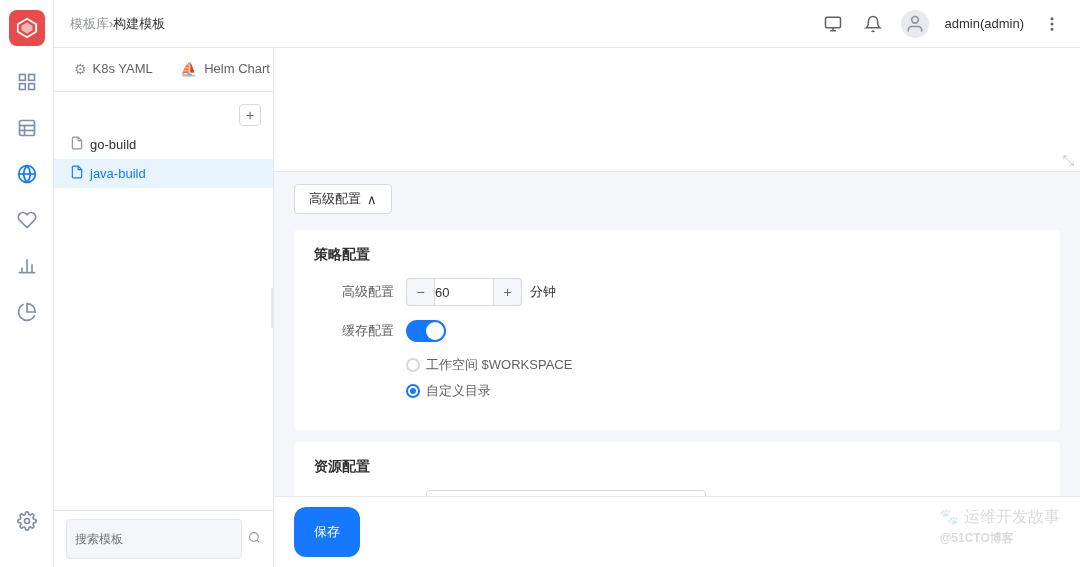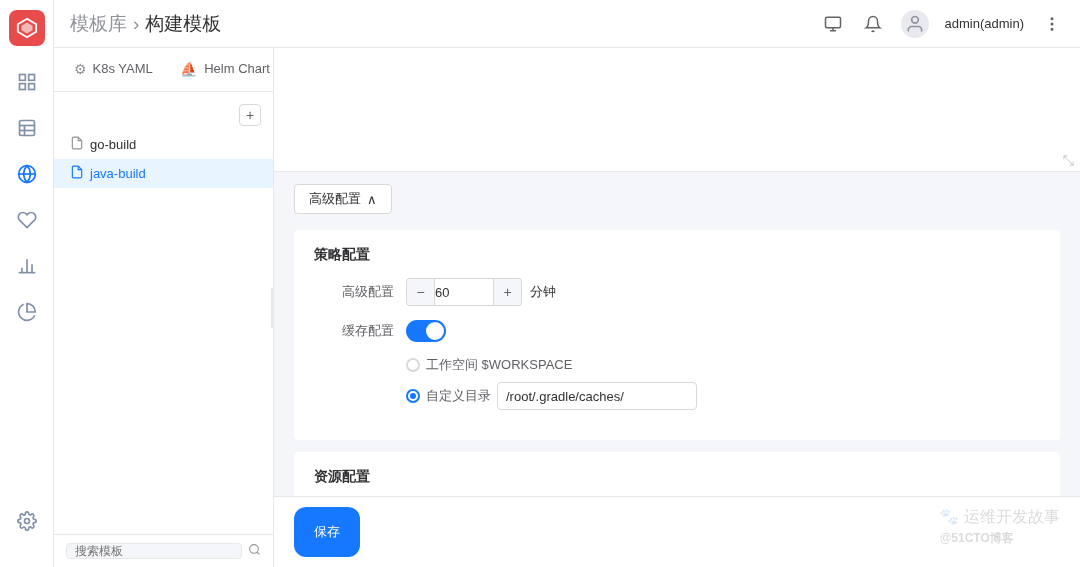--- a/index.html
+++ b/index.html
@@ -63,22 +63,22 @@
       background: #fff;
       border-bottom: 1px solid #e8e8e8;
       display: flex;
       align-items: center;
       justify-content: space-between;
       padding: 0 16px;
     }
     .breadcrumb {
       display: flex;
       align-items: center;
-      gap: 6px;
-      font-size: 19px;
+      gap: 0;
+      font-size: 13px;
       color: #606266;
     }
     .breadcrumb span { color: #909399; }
     .breadcrumb .current { color: #303133; }
     .topbar-right {
       display: flex;
       align-items: center;
       gap: 16px;
     }
     .topbar-icon {
@@ -177,21 +177,21 @@
       padding: 8px 12px;
       border-top: 1px solid #e8e8e8;
       display: flex;
       align-items: center;
       gap: 6px;
     }
     .file-search input {
       flex: 1;
       border: 1px solid #e8e8e8;
       border-radius: 4px;
-      padding: 0 8px;
+      padding: 12px 8px;
       font-size: 12px;
       color: #909399;
       outline: none;
       background: #f5f6fa;
     }
     .search-icon-small { color: #909399; font-size: 13px; }
 
     
     .editor-panel {
       flex: 1;
@@ -641,21 +641,20 @@
               <div class="config-label"></div>
               <div class="config-value">
                 <div class="radio-group">
                   <div class="radio-item">
                     <div class="radio-circle"></div>
                     <span>工作空间 $WORKSPACE</span>
                   </div>
                   <div class="radio-item">
                     <div class="radio-circle checked"></div>
                     <span>自定义目录</span>
-                    <input class="radio-input" type="text" value="/root/.gradle/caches/" style="">
                   </div>
                 </div>
               </div>
             </div>
           </div>
 
           
           <div class="config-section">
             <div class="config-section-title">资源配置</div>
 

